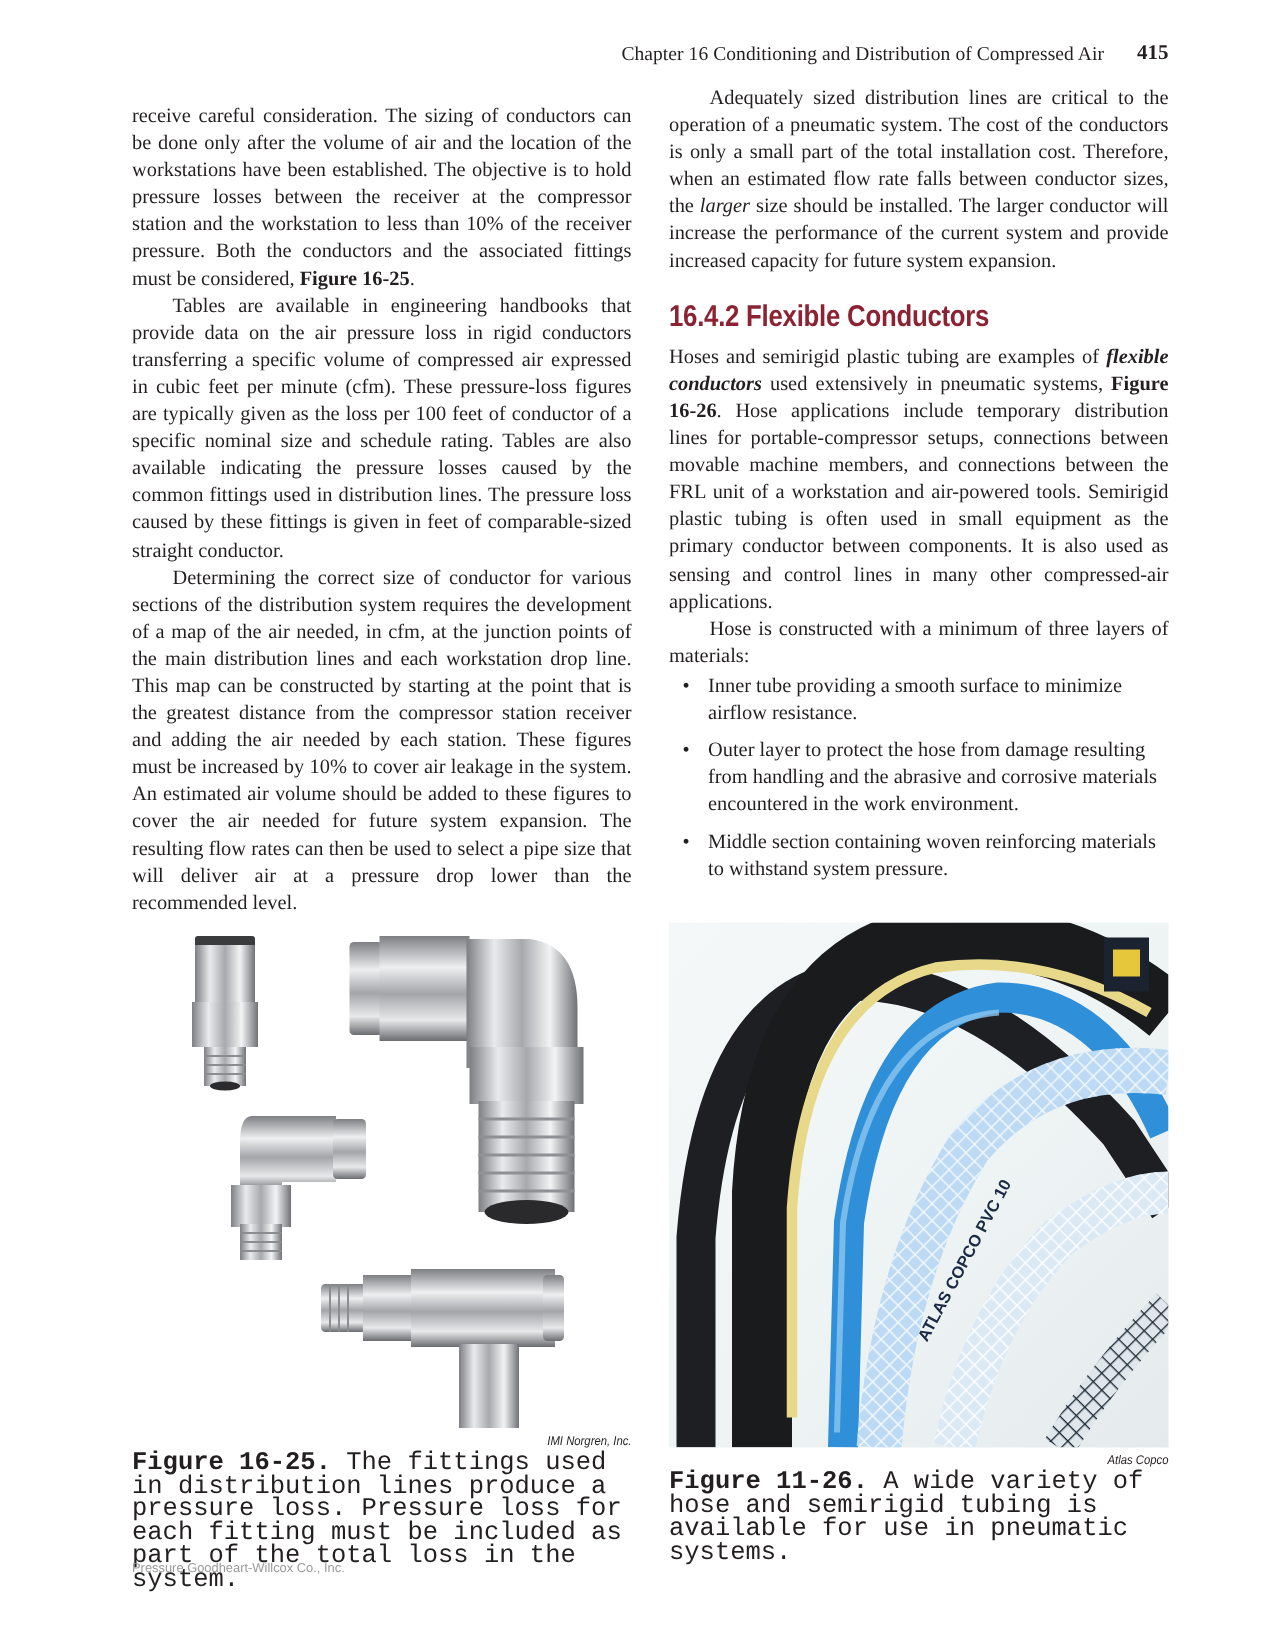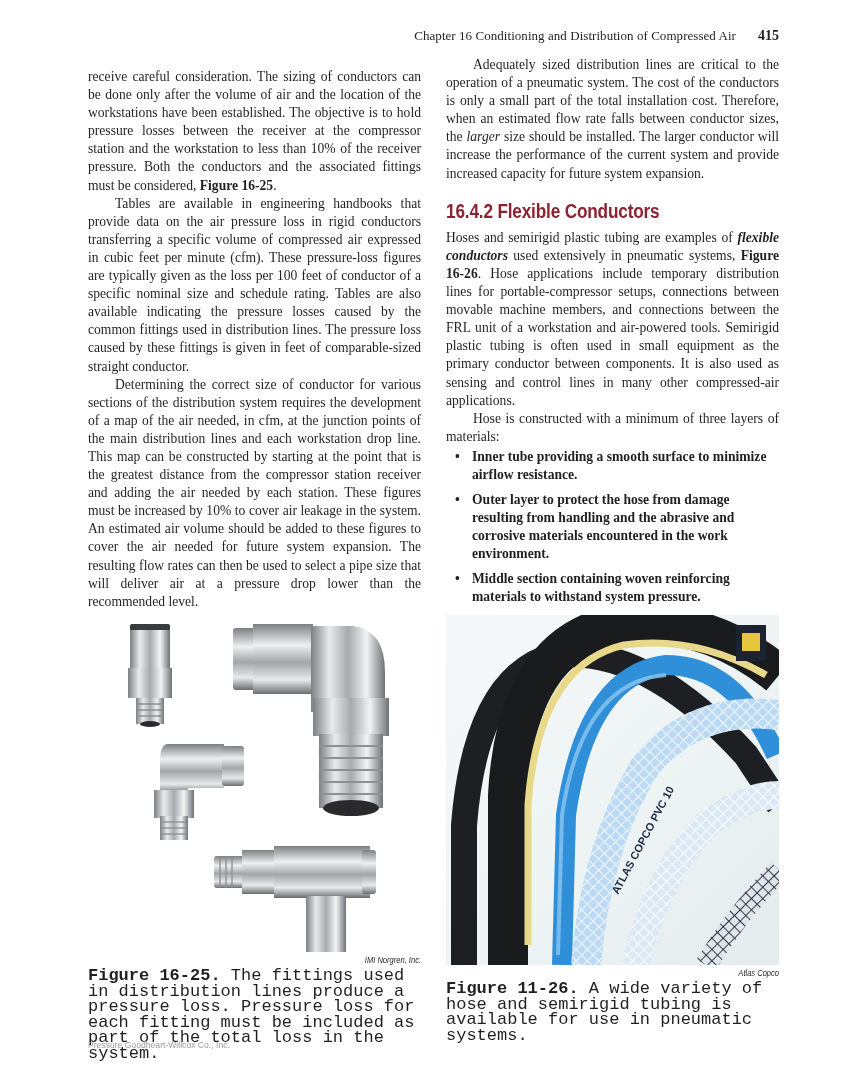--- a/index.html
+++ b/index.html
@@ -11,21 +11,21 @@
 
   .col { position: absolute; font-size: 13.6px; line-height: 18.1px; text-align: justify; }
   .col-left { left: 88px; top: 68px; width: 333px; }
   .col-right { left: 446px; top: 56px; width: 333px; }
   .col p { margin: 0; }
   .indent { text-indent: 27px; }
   .section-heading { font-family: "Liberation Sans", "DejaVu Sans", sans-serif; font-weight: bold;
                      color: #8b2332; font-size: 20px; letter-spacing: -0.2px; margin: 19px 0 9px 0;
                      transform: scaleX(0.86); transform-origin: left center; white-space: nowrap; }
   ul.bullets { list-style: none; margin: 2px 0 0 0; padding: 0 0 0 8px; text-align: left; }
-  ul.bullets li { position: relative; padding-left: 18px; margin-bottom: 7px; line-height: 18px; font-weight: bold; }
+  ul.bullets li { position: relative; padding-left: 18px; margin-bottom: 7px; line-height: 18px; }
   ul.bullets li::before { content: "\2022"; position: absolute; left: 1px; top: 0; }
 
   .figure { position: absolute; }
   .fig-25 { left: 88px; top: 612px; width: 333px; }
   .fig-26 { left: 446px; top: 615px; width: 333px; }
   .photo { position: relative; overflow: hidden; }
   .fig-25 .photo { height: 340px; background: #ffffff; }
   .fig-26 .photo { height: 350px; background: linear-gradient(135deg, #f4f8f8 0%, #eef3f4 55%, #e5ebec 100%); }
   .credit { font-family: "Liberation Sans", "DejaVu Sans", sans-serif; font-style: italic;
             font-size: 8.4px; color: #231f20; text-align: right; margin-top: 3px; transform: scaleX(0.9); transform-origin: right center; }

